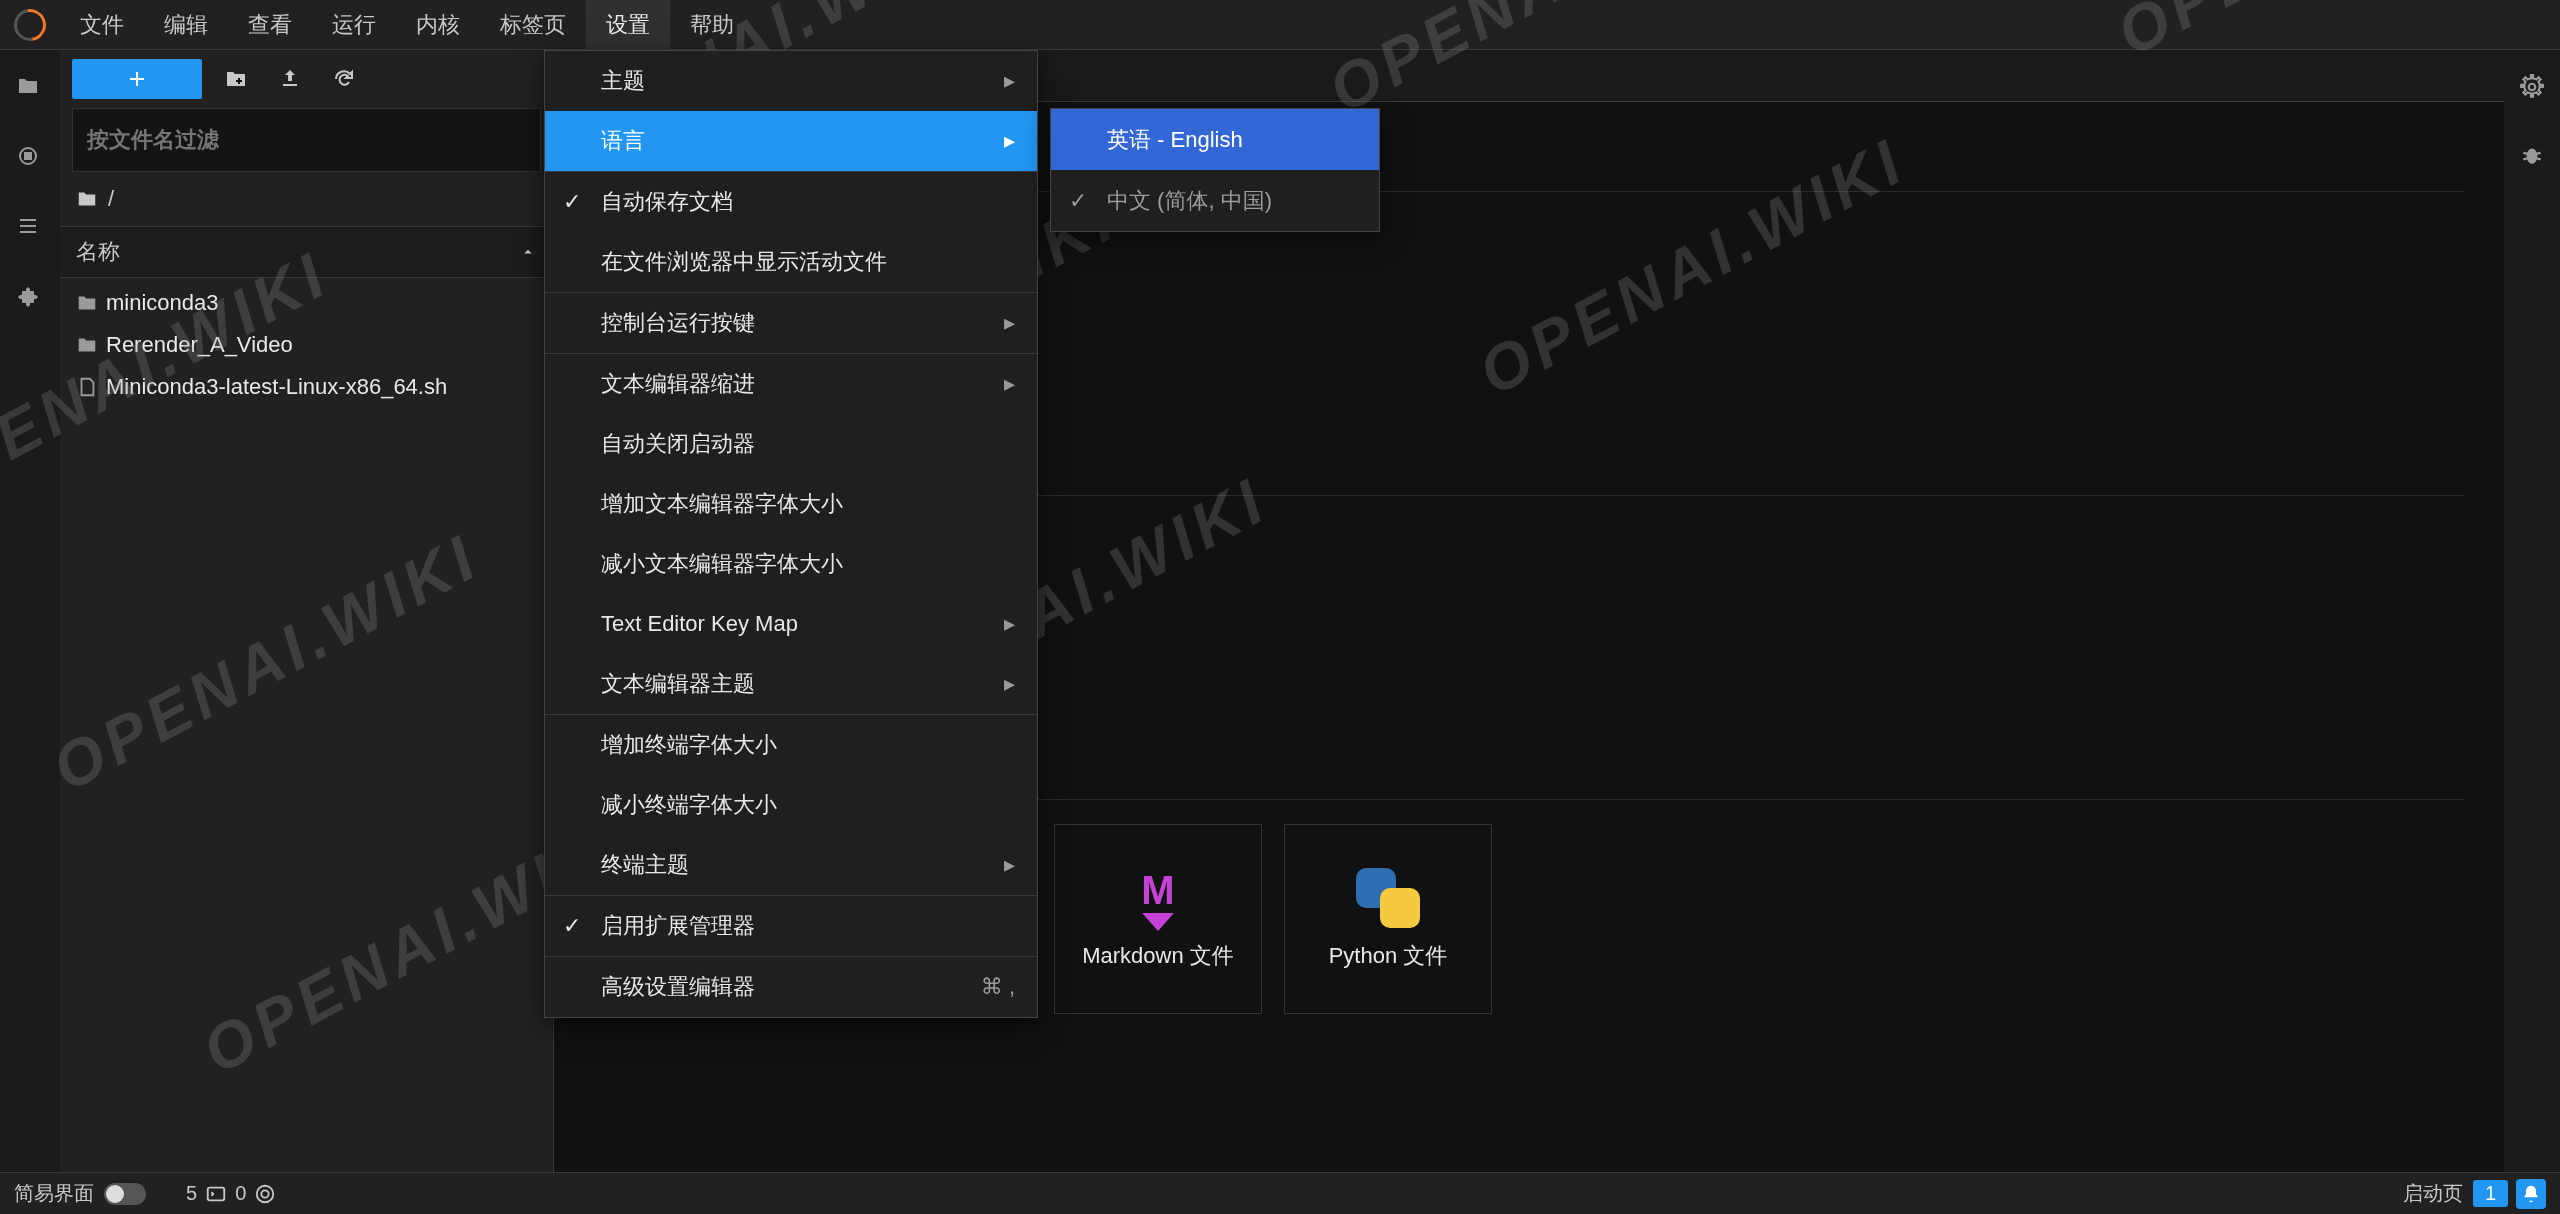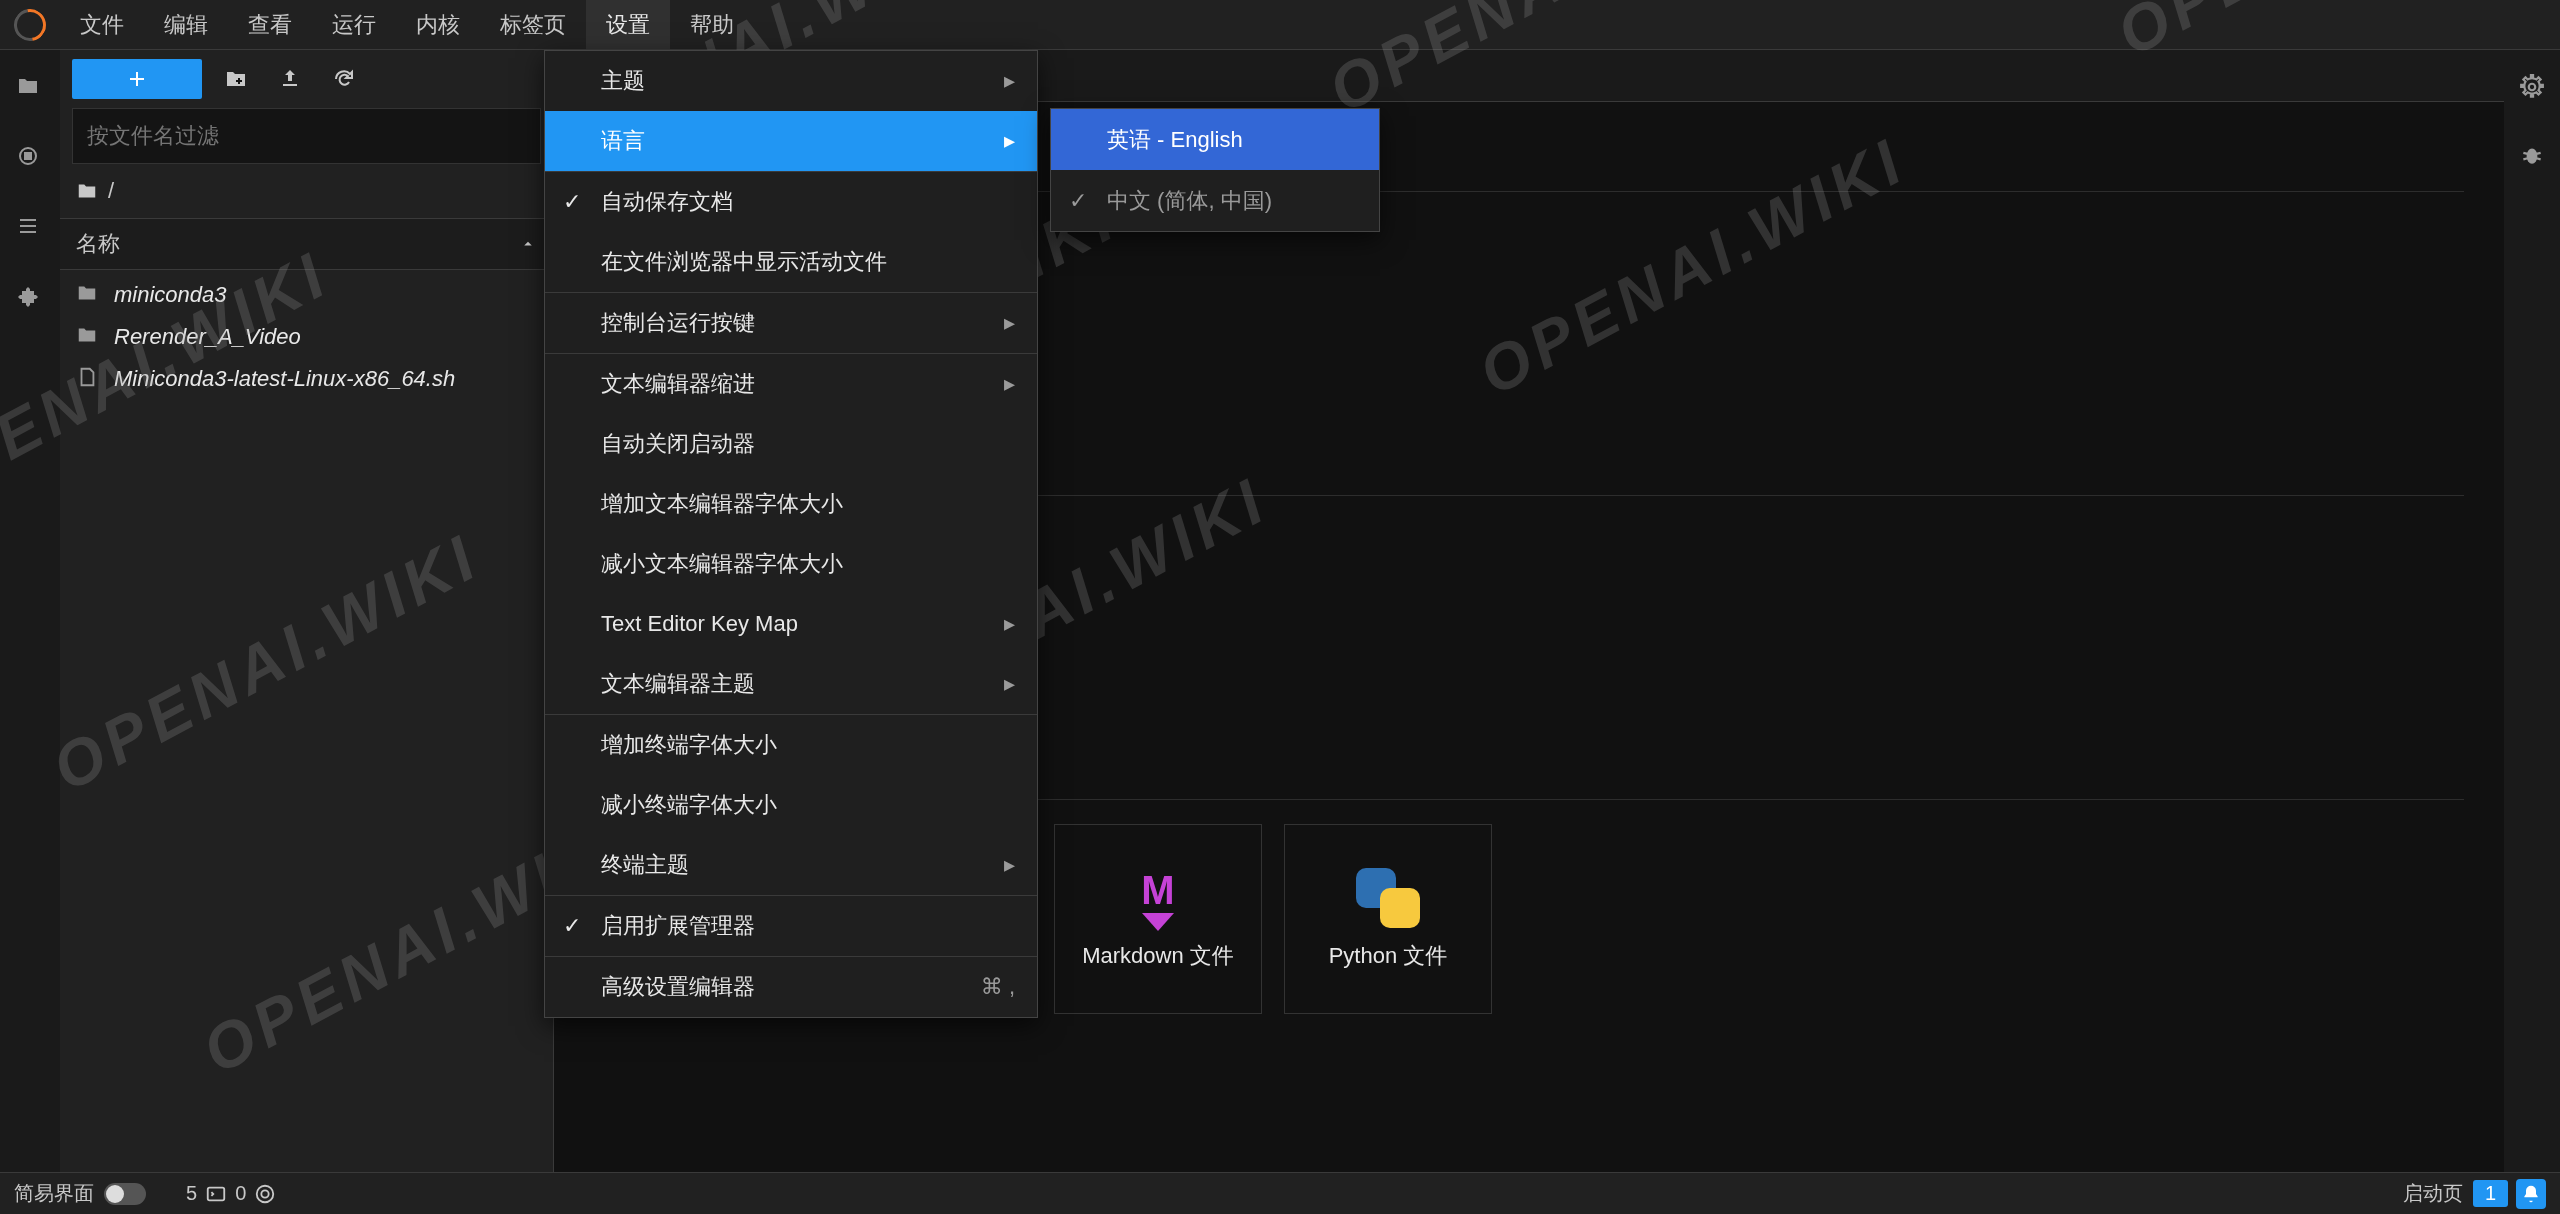--- a/index.html
+++ b/index.html
@@ -32,25 +32,25 @@
   
   .row { display:flex; height:calc(100% - 50px - 42px); }
   .act-bar { width:60px; background:var(--bg1); display:flex; flex-direction:column; align-items:center; padding-top:24px; gap:42px; }
   .act-bar .ic { width:28px; height:28px; color:var(--fg2); }
   .side { width:494px; background:var(--bg2); border-right:1px solid var(--border); display:flex; flex-direction:column; }
   .side-tools { display:flex; align-items:center; height:58px; padding:0 12px; gap:14px; }
   .btn-new { width:130px; height:40px; background:var(--accent); display:flex; align-items:center; justify-content:center; border-radius:2px; }
   .btn-new svg, .tool-ic svg, .act-bar svg { width:24px; height:24px; }
   .tool-ic { width:40px; height:40px; display:flex; align-items:center; justify-content:center; color:var(--fg1); }
   .filter { margin:0 12px; }
-  .filter input { width:100%; height:56px; background:#141414; border:1px solid #333; color:var(--fg1); padding:8px 14px; font-size:22px; outline:none; }
+  .filter input { width:100%; height:64px; background:#141414; border:1px solid #333; color:var(--fg1); padding:8px 14px; font-size:22px; outline:none;font-weight:bold; }
   .crumb { display:flex; align-items:center; gap:10px; padding:14px 16px; color:var(--fg1); }
   .hdr { display:flex; align-items:center; justify-content:space-between; padding:10px 16px; color:var(--fg1); border-top:1px solid var(--border); border-bottom:1px solid var(--border); background:#1c1c1c; }
   .files { padding:4px 0; }
-  .f-row { display:flex; align-items:flex-start; gap:16px; padding:8px 16px; color:var(--fg0);font-style:italic; }
+  .f-row { display:flex; align-items:center; gap:8px; padding:8px 16px; color:var(--fg0); }
   .f-row .fi { width:22px; height:22px; color:var(--fg2); flex:none; }
 
   .main { flex:1; background:var(--bg0); display:flex; flex-direction:column; position:relative; }
   .tabs { height:52px; display:flex; align-items:flex-end; background:var(--bg1); border-bottom:1px solid var(--border); padding-left:0; }
   .tab { height:48px; min-width:210px; background:var(--bg0); border:1px solid var(--border); border-bottom:none; display:flex; align-items:center; padding:0 18px; gap:10px; color:var(--fg1); border-top:3px solid var(--accent); }
   .tab.hidden-behind { visibility:hidden; } 
   .tab-plus { width:46px; height:48px; display:flex; align-items:center; justify-content:center; color:var(--fg2); background:var(--bg1); }
 
   .launch { padding:0 40px 40px 40px; overflow:auto; }
   .sec { margin-top:26px; }

